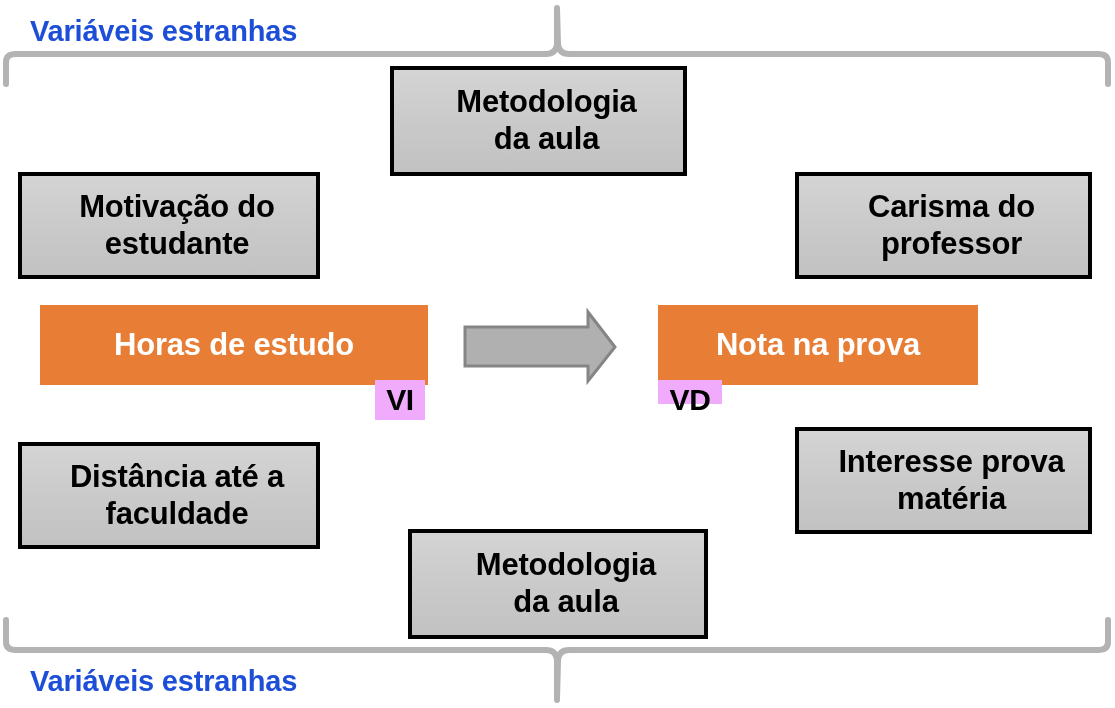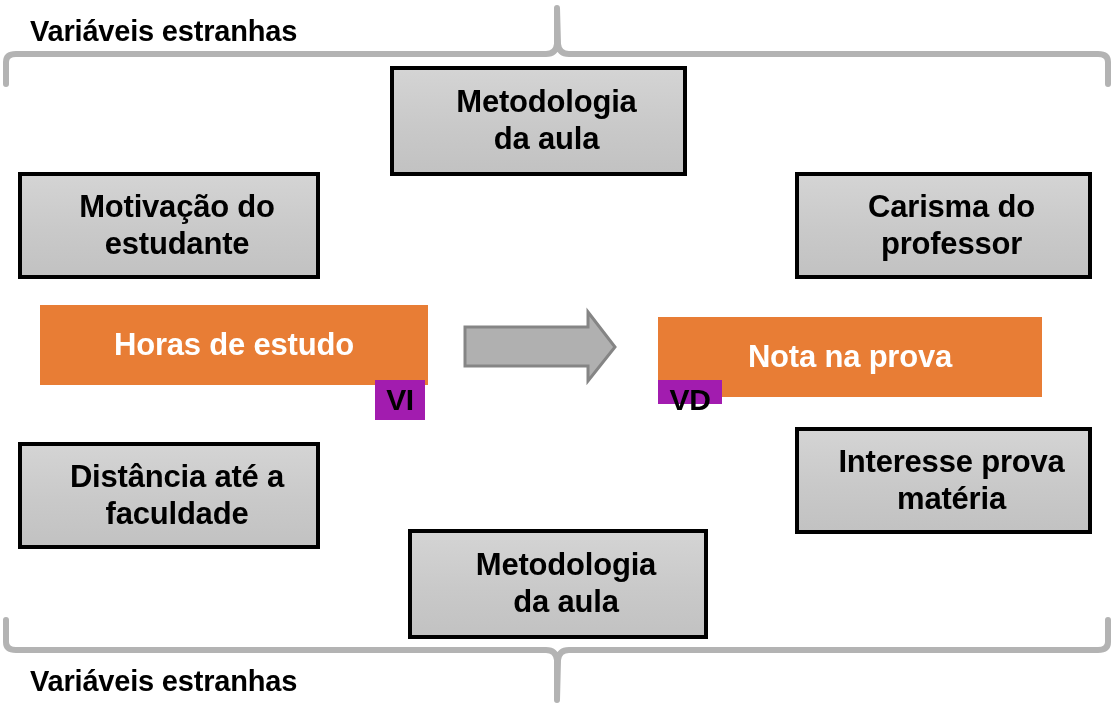--- a/index.html
+++ b/index.html
@@ -47,35 +47,35 @@
     font-weight: bold;
     font-size: 31px;
     line-height: 1.15;
     letter-spacing: -0.2px;
     border: 0;
   }
 
   
   .badge {
     position: absolute;
-    background: #a21caf;
+    background: #f0abfc;
     color: #000000;
     font-weight: bold;
     font-size: 30px;
     line-height: 40px;
     text-align: center;
     letter-spacing: -0.3px;
   }
 
   
   .brace-label {
     position: absolute;
     font-weight: bold;
     font-size: 29px;
-    color: #000000;
+    color: #1d4ed8;
     letter-spacing: -0.2px;
     white-space: nowrap;
   }
 
   .svg-layer {
     position: absolute;
     left: 0;
     top: 0;
     width: 1115px;
     height: 708px;
@@ -169,21 +169,21 @@
     <div>
       <div>Metodologia</div>
       <div>da aula</div>
     </div>
   </div>
 
   <div class="node obox" style="left:40px; top:305px; width:388px; height:80px;">
     <span>Horas de estudo</span>
   </div>
 
-  <div class="node obox" style="left:658px; top:317px; width:384px; height:80px;">
+  <div class="node obox" style="left:658px; top:305px; width:320px; height:80px;">
     <span>Nota na prova</span>
   </div>
 
   <div class="badge" style="left:375px; top:380px; width:50px; height:40px;">VI</div>
 
   <div class="badge" style="left:658px; top:380px; width:64px; height:24px;">VD</div>
 
   <div class="brace-label" style="left:30px; top:665px;">Variáveis estranhas</div>
 
 </div>

